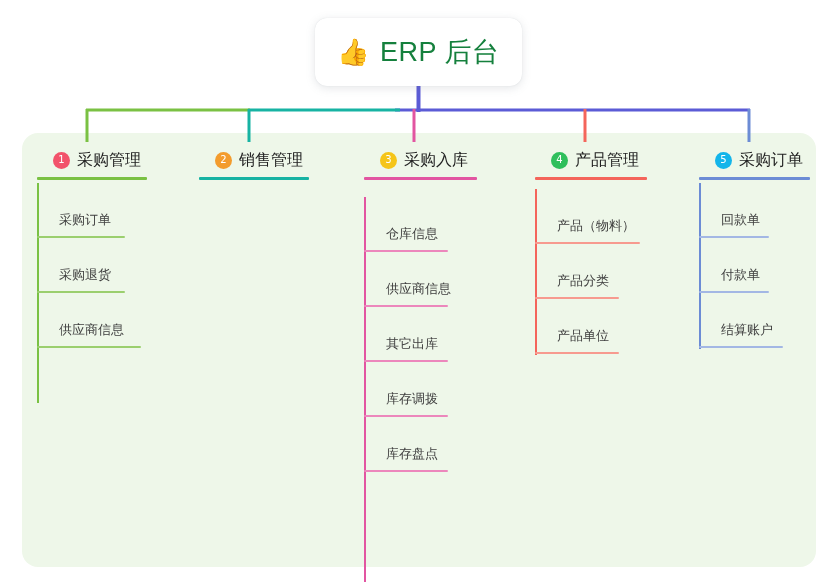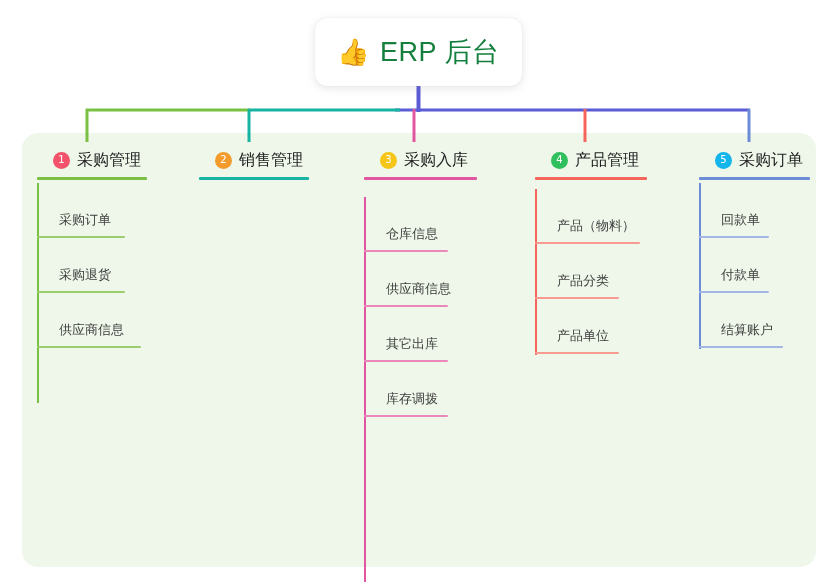--- a/index.html
+++ b/index.html
@@ -134,20 +134,24 @@
         <span class="item-rule" style="width:84px;background:#EC87BC;"></span>
       </div>
       <div class="item">
         <span class="item-label">其它出库</span>
         <span class="item-rule" style="width:84px;background:#EC87BC;"></span>
       </div>
       <div class="item">
         <span class="item-label">库存调拨</span>
         <span class="item-rule" style="width:84px;background:#EC87BC;"></span>
       </div>
+      <div class="item">
+        <span class="item-label">库存盘点</span>
+        <span class="item-rule" style="width:84px;background:#EC87BC;"></span>
+      </div>
     </div>
   </div>
 
   <div class="col" style="left:535px;width:170px;">
     <div class="col-head">
       <span class="badge" style="background:#2FBF5C;">4</span>
       <span class="col-title">产品管理</span>
     </div>
     <div class="col-rule" style="top:34px;width:112px;background:#F4655B;"></div>
     <div class="items" style="top:6px;">

